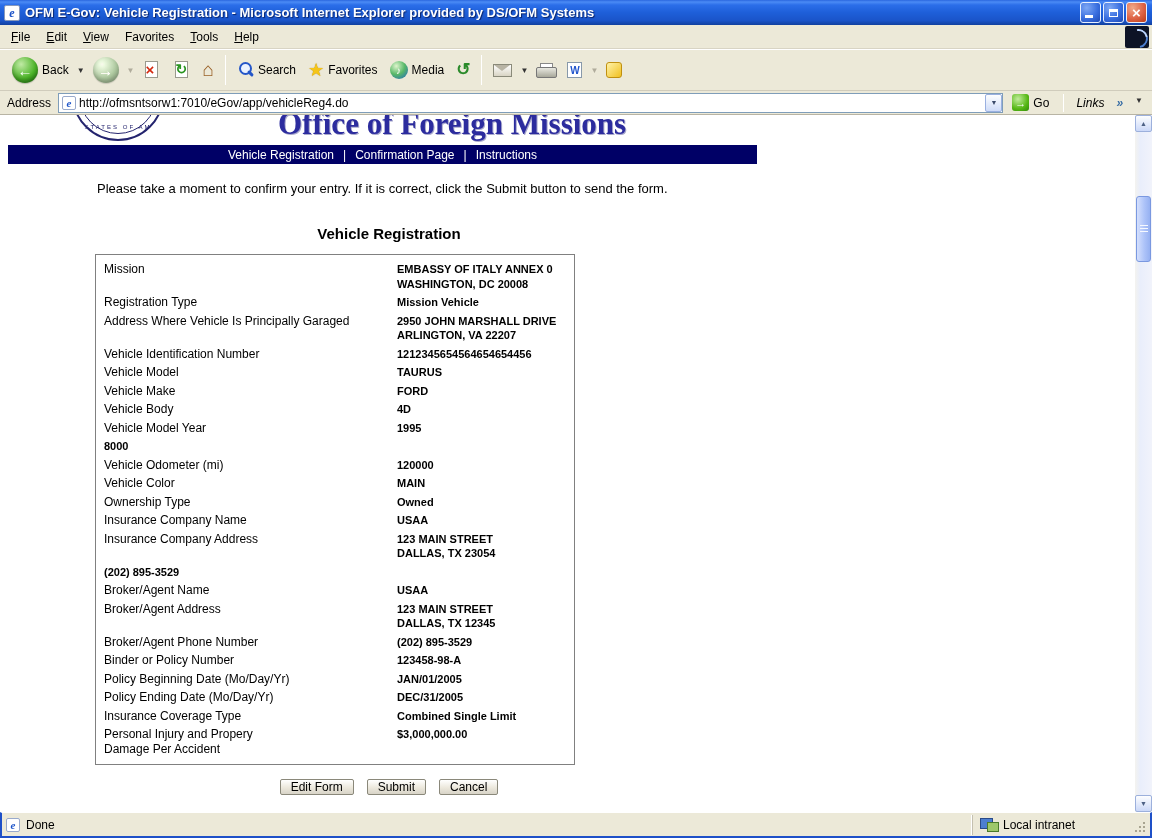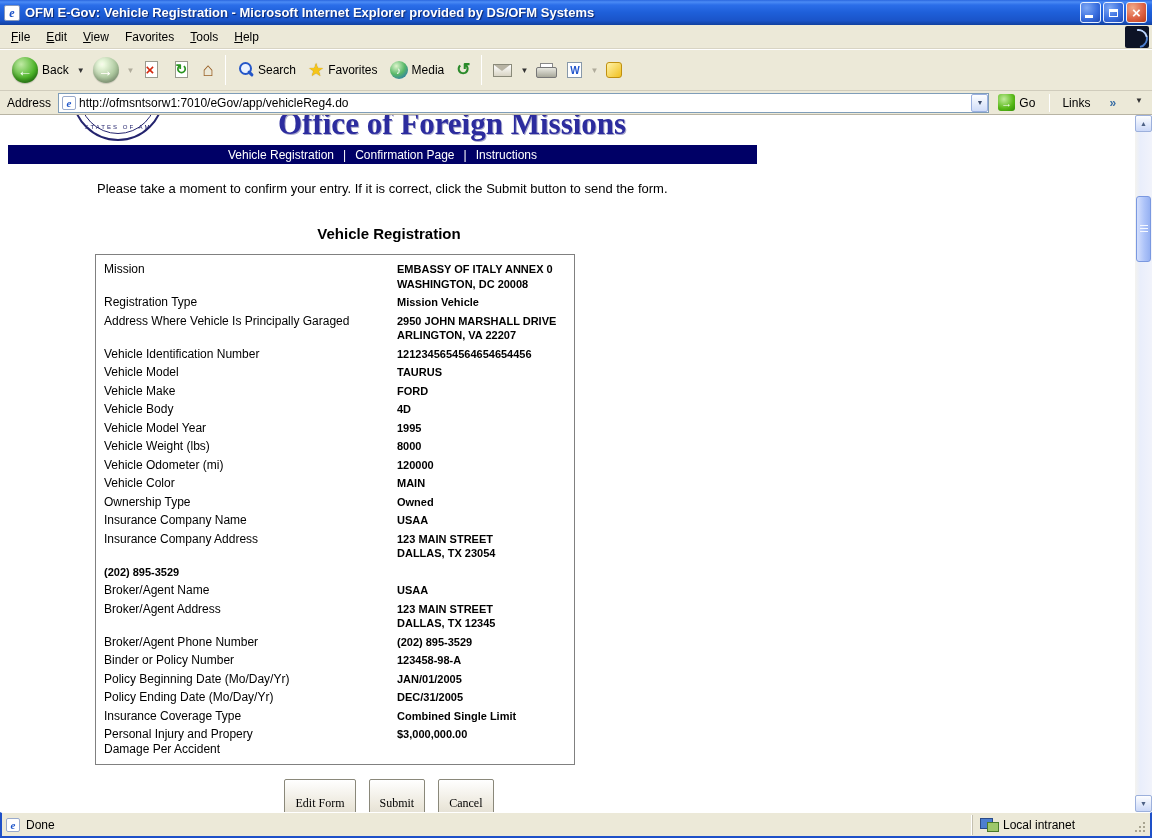--- a/index.html
+++ b/index.html
@@ -71,21 +71,21 @@
   .addr-label { font-size:12px; padding:0 3px; }
   .addr-combo { flex:1; height:20px; background:#fff; border:1px solid #7f9db9; display:flex; align-items:center; padding-left:3px; }
   .addr-ie { width:14px; height:14px; background:#fff; border:1px solid #99aacc; border-radius:2px;
     color:#1a52c8; font:bold italic 11px/12px "Liberation Serif",serif; text-align:center; flex:0 0 14px; }
   .addr-input { flex:1; border:none; outline:none; font-size:12px; font-family:"Liberation Sans",sans-serif; padding:0 3px; }
   .addr-drop { width:17px; height:18px; margin-right:0; background:linear-gradient(180deg,#fdfeff,#cfdcf8); border:1px solid #9ab0e0;
     border-radius:2px; display:flex; align-items:center; justify-content:center; font-size:7px; color:#3a4a6a; }
   .go-btn { display:flex; align-items:center; gap:4px; padding:1px 5px; font-size:12px; }
   .go-icon { width:17px; height:17px; border-radius:3px; color:#fff; display:flex; align-items:center; justify-content:center;
     background:radial-gradient(circle at 35% 30%, #c2ec9c, #57b816 60%, #2f8a06); font-size:11px; font-weight:bold; }
-  .links-area { display:flex; align-items:flex-start; gap:19px; font-size:12px; padding:0 5px 0 3px; }
+  .links-area { display:flex; align-items:flex-start; gap:12px; font-size:12px; padding:0 5px 0 3px;font-style:italic; }
   .chev { color:#3a6ea5; font-weight:bold; font-size:12px; }
 
   
   .viewport { flex:1; display:flex; background:#fff; overflow:hidden; }
   .page { flex:1; position:relative; overflow:hidden; background:#fff; }
 
   .seal { position:absolute; left:72px; top:-66px; width:92px; height:92px; border-radius:50%; background:#fff;
     border:2px solid #24246e; }
   .seal::before { content:""; position:absolute; inset:5px; border:1px solid #24246e; border-radius:50%; }
   .seal-text { position:absolute; bottom:9px; width:100%; text-align:center; font-size:6px; letter-spacing:2px; color:#24246e; }
@@ -103,21 +103,21 @@
 
   .page-heading { position:absolute; left:95px; top:110px; width:588px; text-align:center; font-size:15px; font-weight:bold; }
 
   .fields-box { position:absolute; left:95px; top:139px; width:480px; min-height:494px; border:1px solid #808080;
     padding:5px 4px 6px 8px; }
   .frow { display:flex; padding:2px 0; }
   .flabel { width:293px; font-size:12px; line-height:14.5px; white-space:pre-line; }
   .fvalue { flex:1; font-size:11px; font-weight:bold; line-height:14.5px; white-space:pre-line; }
 
   .form-buttons { position:absolute; left:95px; top:664px; width:588px; display:flex; justify-content:center; gap:13px; }
-  .form-btn { font-family:Liberation Serif, serif; font-size:12px; padding:16px 10px; cursor:pointer;
+  .form-btn { font-family:Liberation Sans, sans-serif; font-size:12px; padding:0 10px; cursor:pointer;
     background:linear-gradient(180deg,#ffffff,#ece8dc 55%,#d8d4c8); border:1px solid #8a887a; border-radius:2px; }
 
   
   .scrollbar { width:17px; flex:0 0 17px; background:linear-gradient(90deg,#f4f3ef,#e9eefb 30%,#f1f3fb); display:flex; flex-direction:column; }
   .sb-btn { height:17px; flex:0 0 17px; background:linear-gradient(180deg,#fdfeff,#cbd8f8); border:1px solid #9cb0dc; border-radius:2px;
     color:#4d6185; font-size:7px; display:flex; align-items:center; justify-content:center; }
   .sb-track { flex:1; position:relative; }
   .sb-thumb { position:absolute; top:64px; left:1px; width:15px; height:66px; border-radius:3px;
     background:linear-gradient(90deg,#d5e0fd,#aec4f9 55%,#96b1f2); border:1px solid #7a98e0; }
   .sb-thumb::after { content:""; position:absolute; left:3px; top:28px; width:8px; height:9px;
@@ -301,21 +301,20 @@
           </div>
           <div class="frow">
             <div class="flabel">Vehicle Body</div>
             <div class="fvalue">4D</div>
           </div>
           <div class="frow">
             <div class="flabel">Vehicle Model Year</div>
             <div class="fvalue">1995</div>
           </div>
           <div class="frow">
-            <div class="flabel">Vehicle Weight (lbs)</div>
             <div class="fvalue">8000</div>
           </div>
           <div class="frow">
             <div class="flabel">Vehicle Odometer (mi)</div>
             <div class="fvalue">120000</div>
           </div>
           <div class="frow">
             <div class="flabel">Vehicle Color</div>
             <div class="fvalue">MAIN</div>
           </div>

